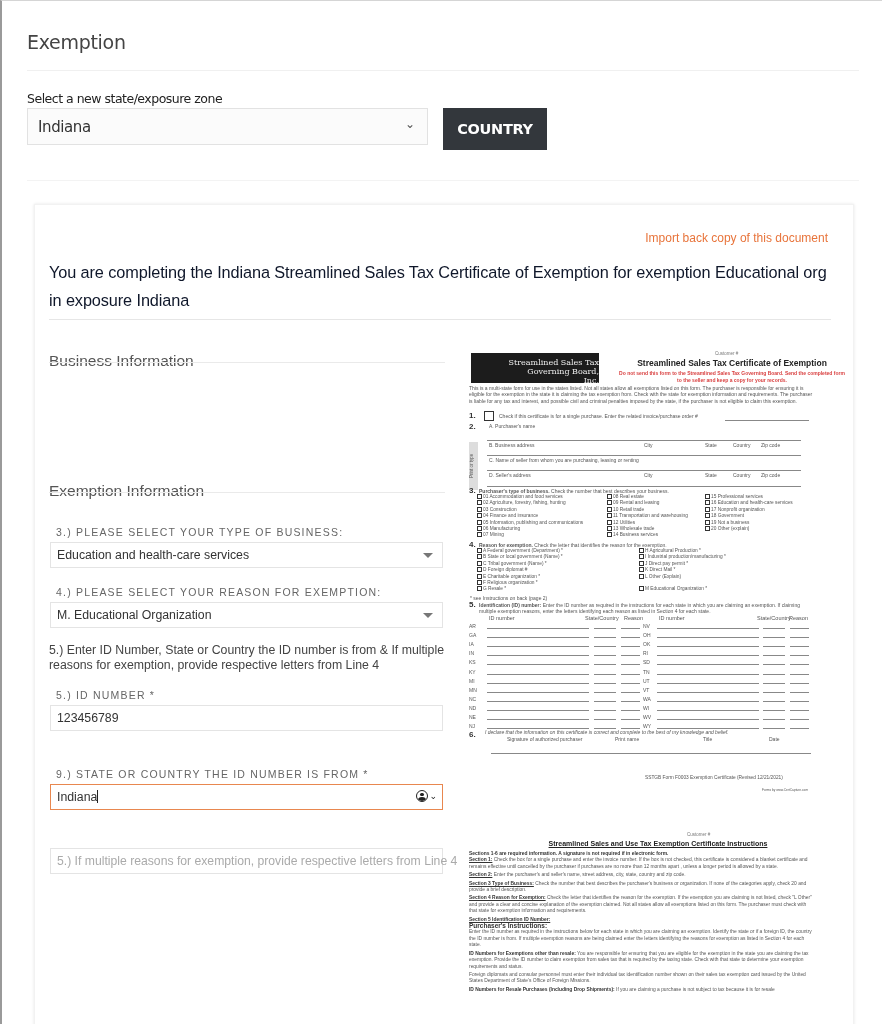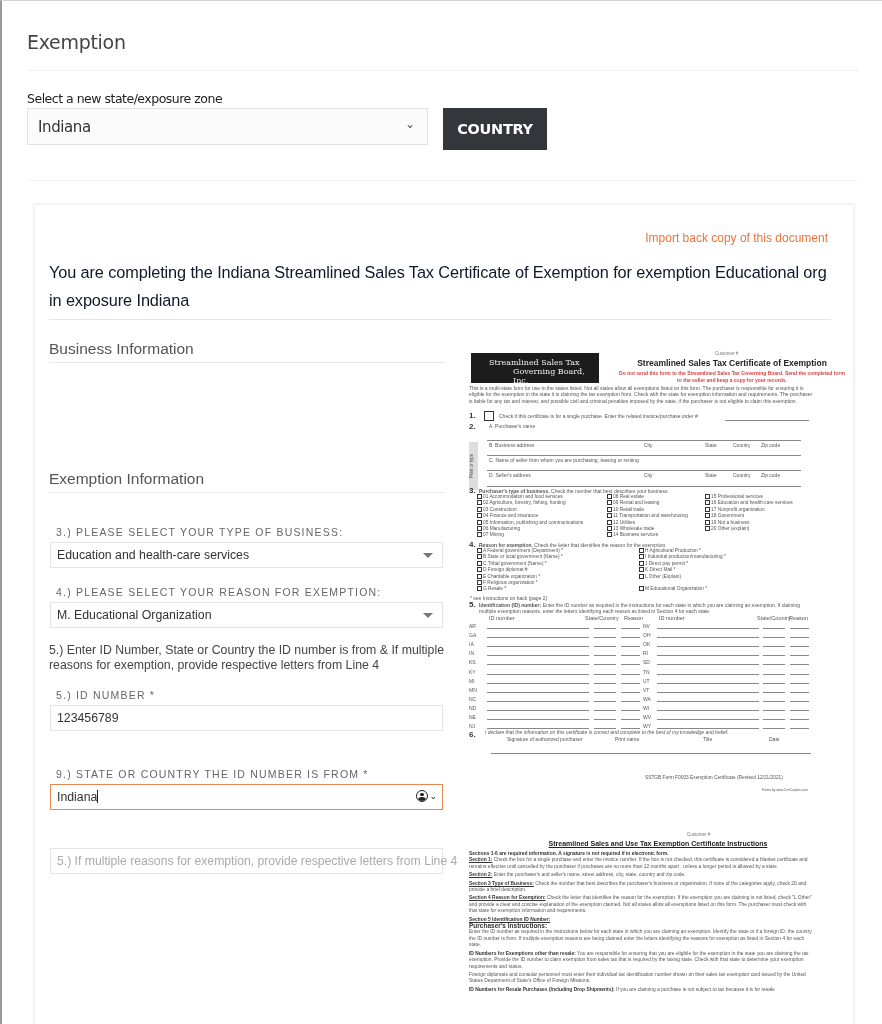--- a/index.html
+++ b/index.html
@@ -14,39 +14,39 @@
   .zone-select .val { position: absolute; left: 10px; top: 9px; font-size: 15px; color: #333; font-family: "DejaVu Sans", sans-serif; letter-spacing: -0.4px; }
   .zone-select .chev { position: absolute; right: 12px; top: 8px; font-size: 12px; color: #555; }
   .proceed { position: absolute; left: 441px; top: 107px; width: 104px; height: 42px; background: #33373c; color: #fff; font-size: 14.5px; font-family: "DejaVu Sans", sans-serif; font-weight: bold; letter-spacing: -0.3px; border: none; text-align: center; line-height: 42px; }
   .hr2 { position: absolute; left: 25px; top: 179px; width: 832px; height: 1px; background: #f3f3f3; }
 
   .card { position: absolute; left: 32px; top: 203px; width: 820px; height: 830px; background: #fff; box-shadow: 0 0 3px rgba(0,0,0,0.10); border: 1px solid #f2f2f2; }
   .import-link { position: absolute; right: 25px; top: 26px; font-size: 12px; color: #e8743b; }
   .headline { position: absolute; left: 14px; top: 53px; width: 780px; font-size: 16.3px; line-height: 28px; color: #0f172a; letter-spacing: -0.1px; }
   .hr3 { position: absolute; left: 14px; top: 114px; width: 782px; height: 1px; background: #e6e6e6; }
 
-  .section-title { position: absolute; left: 14px; font-size: 15.5px; color: #555; }
+  .section-title { position: absolute; left: 14px; font-size: 15.5px; color: #555; margin-top: 12px; }
   .sec-hr { position: absolute; left: 14px; width: 396px; height: 1px; background: #eaeaea; }
   .q-label { position: absolute; left: 21px; font-size: 10.5px; color: #666; letter-spacing: 1.2px; line-height: 14px; width: 390px; }
   .field { position: absolute; left: 15px; width: 393px; height: 26px; border: 1px solid #e4e4e4; background: #fff; }
   .field .val { position: absolute; left: 6px; top: 5px; font-size: 12.3px; color: #333; white-space: nowrap; }
   .field .caret { position: absolute; right: 9px; top: 10px; width: 0; height: 0; border-left: 5px solid transparent; border-right: 5px solid transparent; border-top: 5px solid #777; }
   .field.focused { border: 1px solid #e8874f; }
   .field .placeholder { color: #aaa; font-size: 12.2px; }
   .cursor { display: inline-block; width: 1px; height: 13px; background: #222; vertical-align: -2px; }
   .contact-icon { position: absolute; right: 5px; top: 5px; display: flex; align-items: center; gap: 1px; }
   .contact-icon .circ { width: 12px; height: 12px; border: 1.3px solid #222; border-radius: 50%; position: relative; overflow: hidden; }
   .contact-icon .circ::before { content: ""; position: absolute; left: 3px; top: 1.5px; width: 3.5px; height: 3.5px; border-radius: 50%; background: #222; }
   .contact-icon .circ::after { content: ""; position: absolute; left: 1px; top: 6px; width: 8px; height: 6px; border-radius: 50% 50% 0 0; background: #222; }
   .contact-icon .chev { font-size: 9px; color: #222; }
   .body-text { position: absolute; left: 14px; width: 400px; font-size: 12.3px; line-height: 15px; color: #444; }
 
   
   .doc { position: absolute; left: 432px; top: 140px; width: 382px; height: 690px; overflow: hidden; font-size: 5px; color: #555; }
-  .doc .logo { position: absolute; left: 4px; top: 8px; width: 128px; height: 30px; background: #1c1c1c; color: #eee; font-family: "DejaVu Serif", serif; font-size: 8px; line-height: 9px; padding: 5px 0 0 18px; }
+  .doc .logo { position: absolute; left: 4px; top: 8px; width: 128px; height: 30px; background: #1c1c1c; color: #eee; font-family: "DejaVu Serif", serif; font-size: 8px; line-height: 9px; padding: 5px 0 0 18px; text-align: right; }
   .doc .logo .l2 { padding-left: 24px; }
   .doc .cust { position: absolute; left: 248px; top: 6px; font-size: 4.5px; color: #777; }
   .doc .title { position: absolute; left: 150px; top: 13px; width: 230px; text-align: center; font-size: 8.5px; font-weight: bold; color: #222; }
   .doc .warn { position: absolute; left: 150px; top: 25px; width: 230px; text-align: center; font-size: 5px; font-weight: bold; color: #d94040; line-height: 6.5px; }
   .doc .intro { position: absolute; left: 2px; top: 40px; width: 345px; font-size: 5px; line-height: 6.3px; color: #555; }
   .doc .row { position: absolute; font-size: 5px; color: #555; white-space: nowrap; }
   .doc .num { position: absolute; font-size: 8px; font-weight: bold; color: #333; }
   .doc .line { position: absolute; height: 1px; background: #888; }
   .doc .box { display: inline-block; width: 5px; height: 5px; border: 0.6px solid #333; vertical-align: -1px; margin-right: 1px; }
   .doc .bigbox { position: absolute; width: 10px; height: 10px; border: 0.8px solid #333; }

